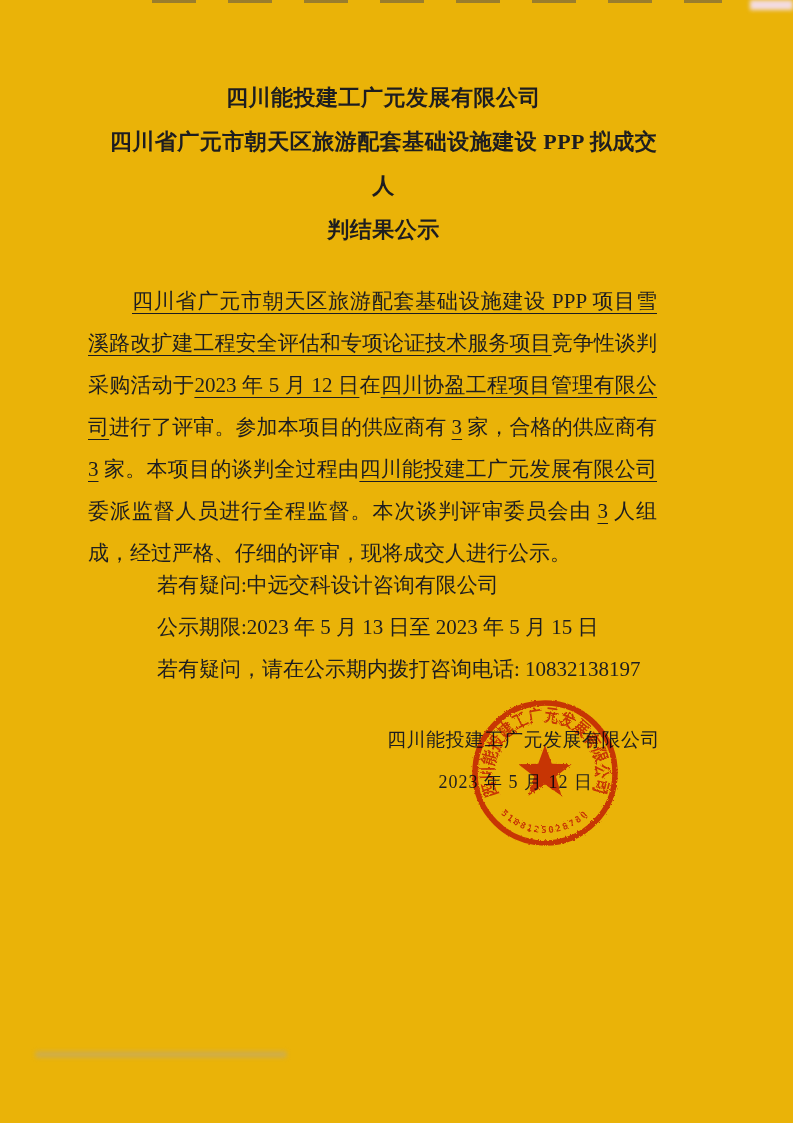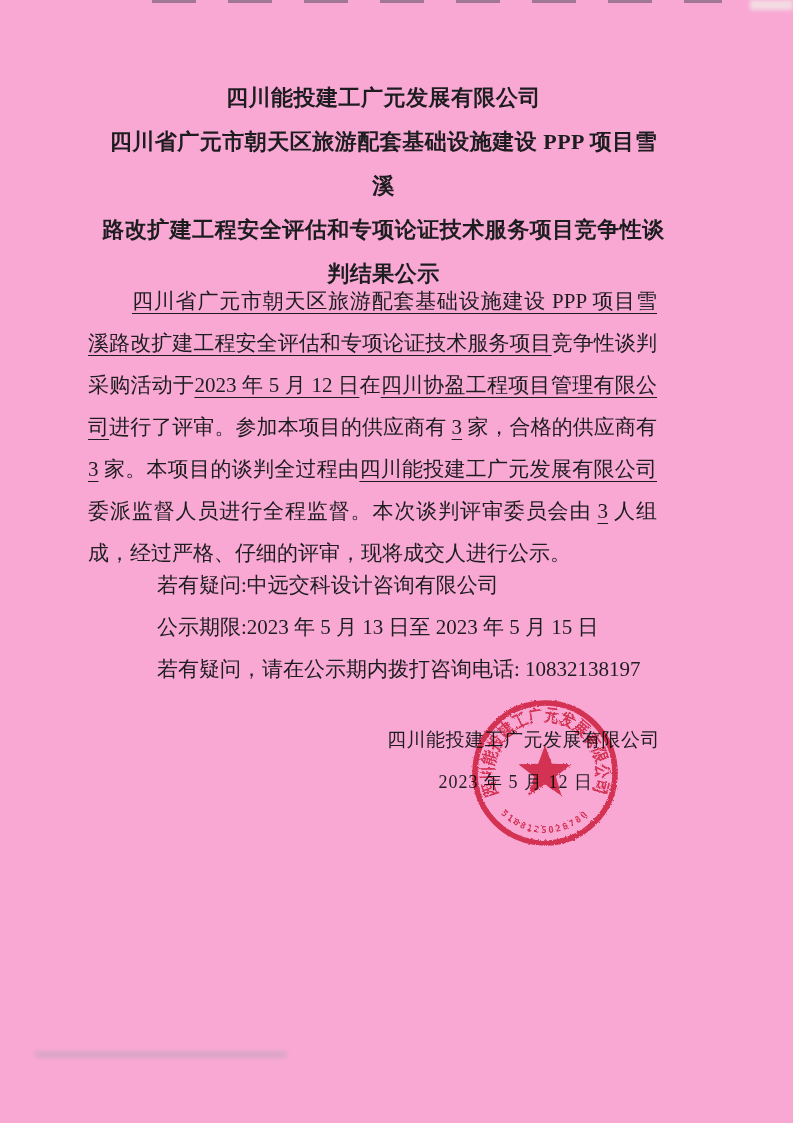--- a/index.html
+++ b/index.html
@@ -3,21 +3,21 @@
 <meta charset="utf-8">
 <style>
   :root { --seal-color: #d63a54; --ink: #1d1d20; }
   * { margin: 0; padding: 0; box-sizing: border-box; }
   html, body { background: #ffffff; }
   .page {
     position: relative;
     width: 793px;
     height: 1123px;
     margin: 0 auto;
-    background: #f9a8d4;
+    background: #eab308;
     overflow: hidden;
     font-family: "Liberation Serif", "DejaVu Serif", serif;
     color: var(--ink);
   }
   
   .scan-top-strip {
     position: absolute; left: 152px; top: 0; width: 570px; height: 3px;
     background: repeating-linear-gradient(90deg,
       rgba(72,72,82,0.50) 0 44px, rgba(0,0,0,0) 44px 76px);
     filter: blur(0.6px);
@@ -76,22 +76,21 @@
 <body>
 
 <div class="page">
 
   <div class="scan-top-strip"></div>
   <div class="scan-top-right-smudge"></div>
   <div class="scan-bottom-smudge"></div>
 
   <div class="title-block">
     <div>四川能投建工广元发展有限公司</div>
-    <div>四川省广元市朝天区旅游配套基础设施建设 PPP 项目雪溪</div>
-    <div>路改扩建工程安全评估和专项论证技术服务项目竞争性谈</div>
+    <div>四川省广元市朝天区旅游配套基础设施建设 PPP 拟成交人</div>
     <div>判结果公示</div>
   </div>
 
   <div class="body-block">
     <div class="body-paragraph"><span class="u">四川省广元市朝天区旅游配套基础设施建设 PPP 项目雪溪路改扩建工程安全评估和专项论证技术服务项目</span><span>竞争性谈判采购活动于</span><span class="u">2023 年 5 月 12 日</span><span>在</span><span class="u">四川协盈工程项目管理有限公司</span><span>进行了评审。参加本项目的供应商有 </span><span class="u">3</span><span> 家，合格的供应商有 </span><span class="u">3</span><span> 家。本项目的谈判全过程由</span><span class="u">四川能投建工广元发展有限公司</span><span>委派监督人员进行全程监督。本次谈判评审委员会由 </span><span class="u">3</span><span> 人组成，经过严格、仔细的评审，现将成交人进行公示。</span></div>
     <div class="info-lines">
       <div class="info-line">
         <span>若有疑问:</span><span>中远交科设计咨询有限公司</span>
       </div>
       <div class="info-line">

